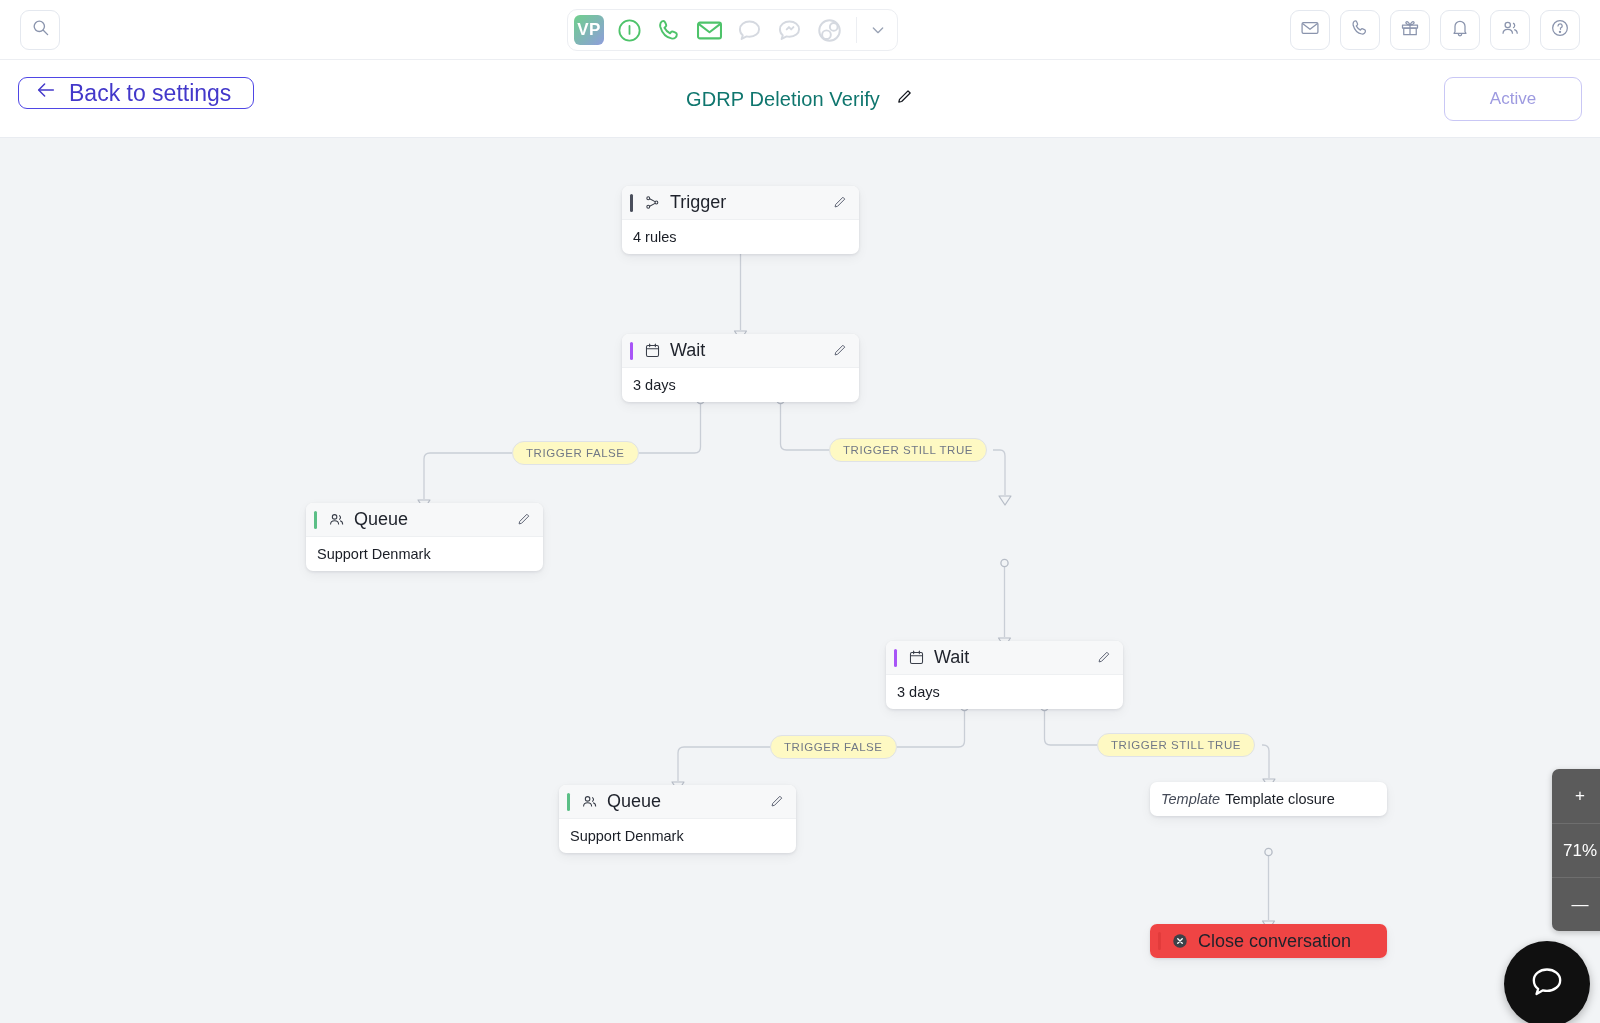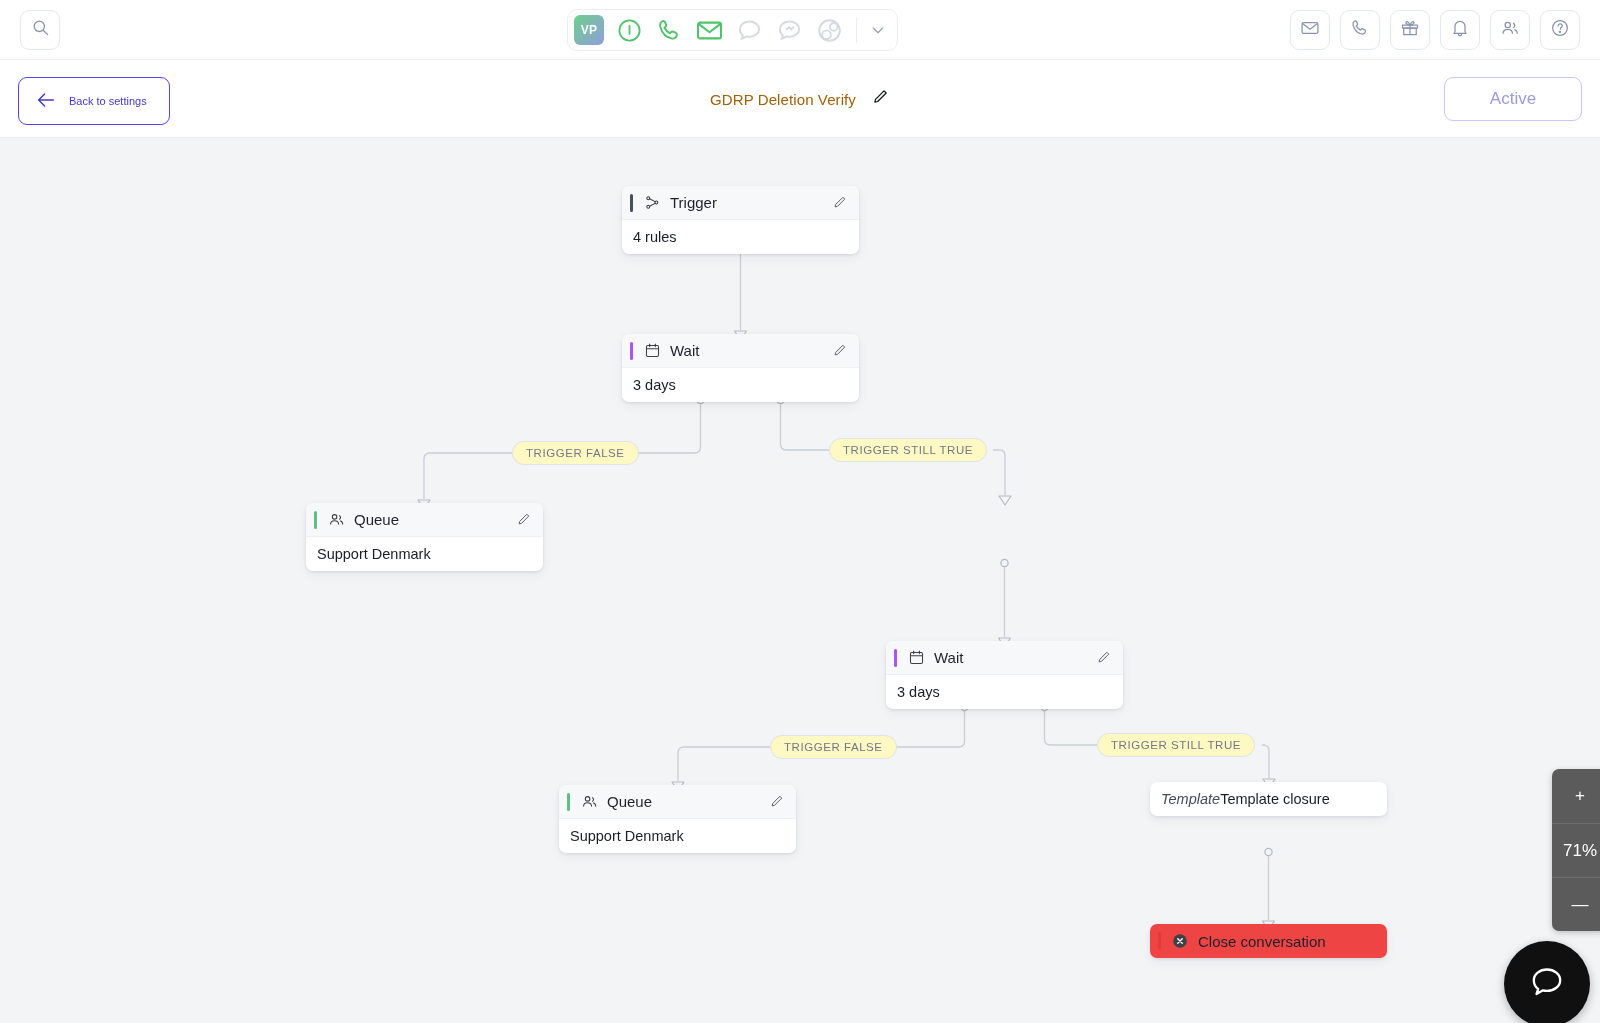--- a/index.html
+++ b/index.html
@@ -23,21 +23,21 @@
   .search-wrap { margin-left: 20px; }
 
   .channel-group {
     position: absolute; left: 567px; top: 9px; height: 42px;
     border: 1px solid #eceef2; border-radius: 10px; background:#fff;
     display: flex; align-items: center; padding: 0 6px; gap: 2px;
   }
   .vp-badge {
     width: 30px; height: 30px; border-radius: 6px;
     background: linear-gradient(135deg, #6fd08c 0%, #8f9ddc 100%);
-    color: #fff; font-size: 12px; font-weight: 700;
+    color: #fff; font-size: 17px; font-weight: 700;
     display: flex; align-items: center; justify-content: center;
     letter-spacing: .3px; margin-right: 4px;
   }
   .ch { width: 38px; height: 34px; display:flex; align-items:center; justify-content:center; }
   .ch.green { color: #4ec36a; }
   .ch.gray { color: #d5d9e0; }
   .ch-div { width: 1px; height: 26px; background: #eceef2; margin: 0 6px; }
   .ch.caret { color:#9aa3b5; width: 26px; }
 
   .right-icons {
@@ -46,30 +46,30 @@
   }
 
   
   .subheader {
     position: absolute; top: 60px; left: 0; width: 1600px; height: 78px;
     background: #ffffff; border-bottom: 1px solid #e9ecf1;
     display: flex; align-items: center;
   }
   .back-btn {
     position: absolute; left: 18px; top: 17px;
-    height: 48px; padding: 0 22px 0 16px;
+    height: 32px; padding: 0 22px 0 16px;
     border: 1.5px solid #4f46e5; border-radius: 9px; background: #fff;
-    color: #4338ca; font-size: 11px; display: flex; align-items: center; gap: 12px;
+    color: #4338ca; font-size: 23px; display: flex; align-items: center; gap: 12px;
     cursor: pointer;
   }
   .title-wrap {
     position: absolute; left: 0; top: 0; width: 1600px; height: 78px;
     display: flex; align-items: center; justify-content: center; gap: 14px;
   }
-  .title-text { font-size: 15px; color: #a16207; letter-spacing: .1px; }
+  .title-text { font-size: 20px; color: #0f766e; letter-spacing: .1px; }
   .active-btn {
     position: absolute; right: 18px; top: 17px;
     width: 138px; height: 44px; border: 1.5px solid #c9c7f5; border-radius: 9px;
     background: #fff; color: #9d9ae0; font-size: 17px;
     display: flex; align-items: center; justify-content: center; cursor: pointer;
   }
 
   
   .canvas {
     position: absolute; top: 138px; left: 0; width: 1600px; height: 885px;
@@ -82,28 +82,28 @@
     position: absolute; background: #fff; border-radius: 7px;
     box-shadow: 0 1px 3px rgba(20,24,40,.10), 0 4px 12px rgba(20,24,40,.05);
     overflow: hidden;
   }
   .node-head {
     height: 34px; background: #f7f8f9; border-bottom: 1px solid #eef0f2;
     display: flex; align-items: center; padding-left: 0; position: relative;
   }
   .accent { width: 3px; height: 18px; border-radius: 2px; margin: 0 10px 0 8px; flex: none; }
   .node-ico { width: 18px; height: 18px; color: #3a3f4a; display:flex; align-items:center; justify-content:center; flex:none; }
-  .node-title { font-size: 15px; color: #1e222b; margin-left: 9px; }
+  .node-title { font-size: 18px; color: #1e222b; margin-left: 9px; }
   .pencil { position: absolute; right: 11px; top: 8px; color: #5a6070; cursor: pointer; }
   .node-body {
     height: 34px; display: flex; align-items: center; padding: 0 0 0 11px;
     font-size: 14.5px; color: #1a1e26;
   }
   .tag-dot { width: 8px; height: 8px; border-radius: 50%; background: #c2268c; margin-right: 9px; flex:none; }
-  .tpl-label { font-style: italic; color: #454b58; }
+  .tpl-label { font-style: italic; color: #454b58; margin-right: 5px; }
   .single-row { height: 34px; display:flex; align-items:center; }
 
   
   #node-trigger   { left: 622px; top: 48px;  width: 237px; }
   #node-wait-1    { left: 622px; top: 196px; width: 237px; }
   #node-queue-1   { left: 306px; top: 365px; width: 237px; }
   #node-addtag    { left: 886px; top: 361px; width: 237px; }
   #node-wait-2    { left: 886px; top: 503px; width: 237px; }
   #node-queue-2   { left: 559px; top: 647px; width: 237px; }
   #node-autoreply { left: 1150px; top: 644px; width: 237px; }

